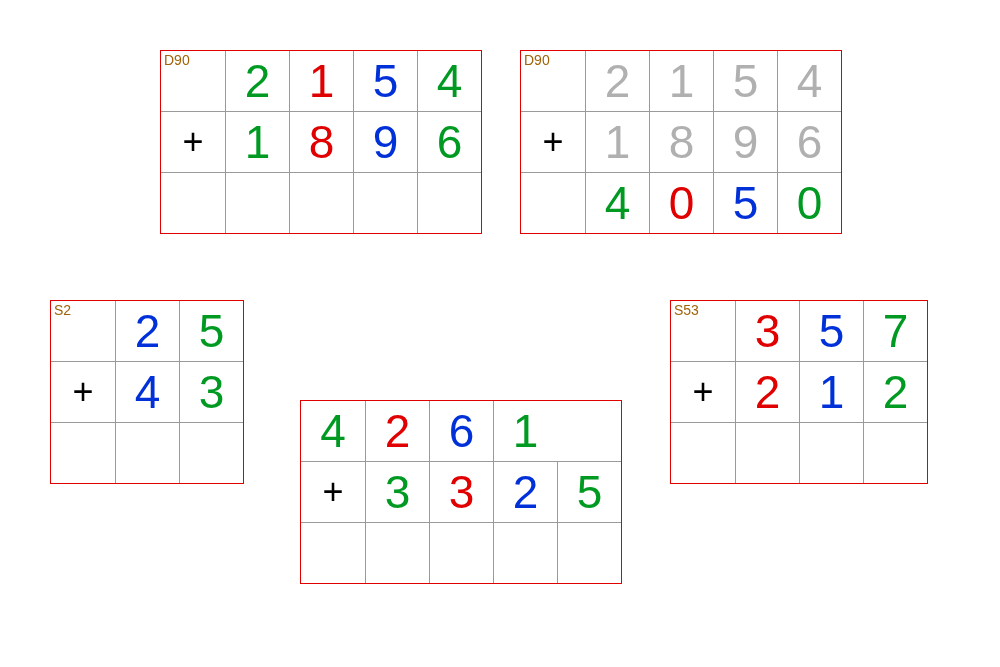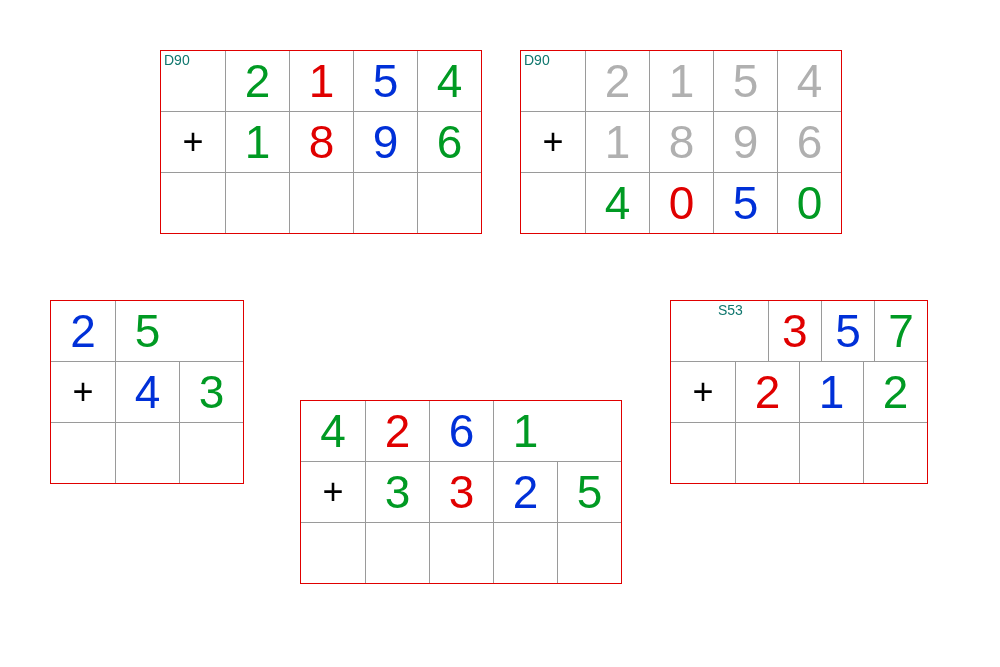--- a/index.html
+++ b/index.html
@@ -26,21 +26,21 @@
     box-sizing: border-box;
     text-align: center;
     position: relative;
   }
   .cell:first-child { border-left: none; }
   .card-label {
     position: absolute;
     top: 2px;
     left: 3px;
     font-size: 14px;
-    color: #0f766e;
+    color: #a16207;
   }
   .op {
     font-size: 36px;
     color: #000;
     line-height: 1;
     display: flex;
     align-items: center;
     justify-content: center;
   }
   .digit {
@@ -158,20 +158,23 @@
         <div class="cell digit c-blue" style="width: 64px; height: 60px;">
           <span>5</span>
         </div>
         <div class="cell digit c-green" style="width: 64px; height: 60px;">
           <span>0</span>
         </div>
       </div>
     </div>
     <div class="card" style="left: 50px; top: 300px; width: 192px;">
       <div class="row">
+        <div class="cell op" style="width: 64px; height: 60px;">
+          <span class="card-label">S2</span>
+        </div>
         <div class="cell digit c-blue" style="width: 64px; height: 60px;">
           <span>2</span>
         </div>
         <div class="cell digit c-green" style="width: 64px; height: 60px;">
           <span>5</span>
         </div>
       </div>
       <div class="row">
         <div class="cell op" style="width: 64px; height: 60px;">
           <span>+</span>
@@ -236,21 +239,21 @@
         <div class="cell digit c-none" style="width: 64px; height: 60px;">
           <span></span>
         </div>
         <div class="cell digit c-none" style="width: 64px; height: 60px;">
           <span></span>
         </div>
       </div>
     </div>
     <div class="card" style="left: 670px; top: 300px; width: 256px;">
       <div class="row">
-        <div class="cell op" style="width: 64px; height: 60px; margin-left: 44px;">
+        <div class="cell op" style="width: 64px; height: 60px;">
           <span class="card-label">S53</span>
         </div>
         <div class="cell digit c-red" style="width: 64px; height: 60px;">
           <span>3</span>
         </div>
         <div class="cell digit c-blue" style="width: 64px; height: 60px;">
           <span>5</span>
         </div>
         <div class="cell digit c-green" style="width: 64px; height: 60px;">
           <span>7</span>

